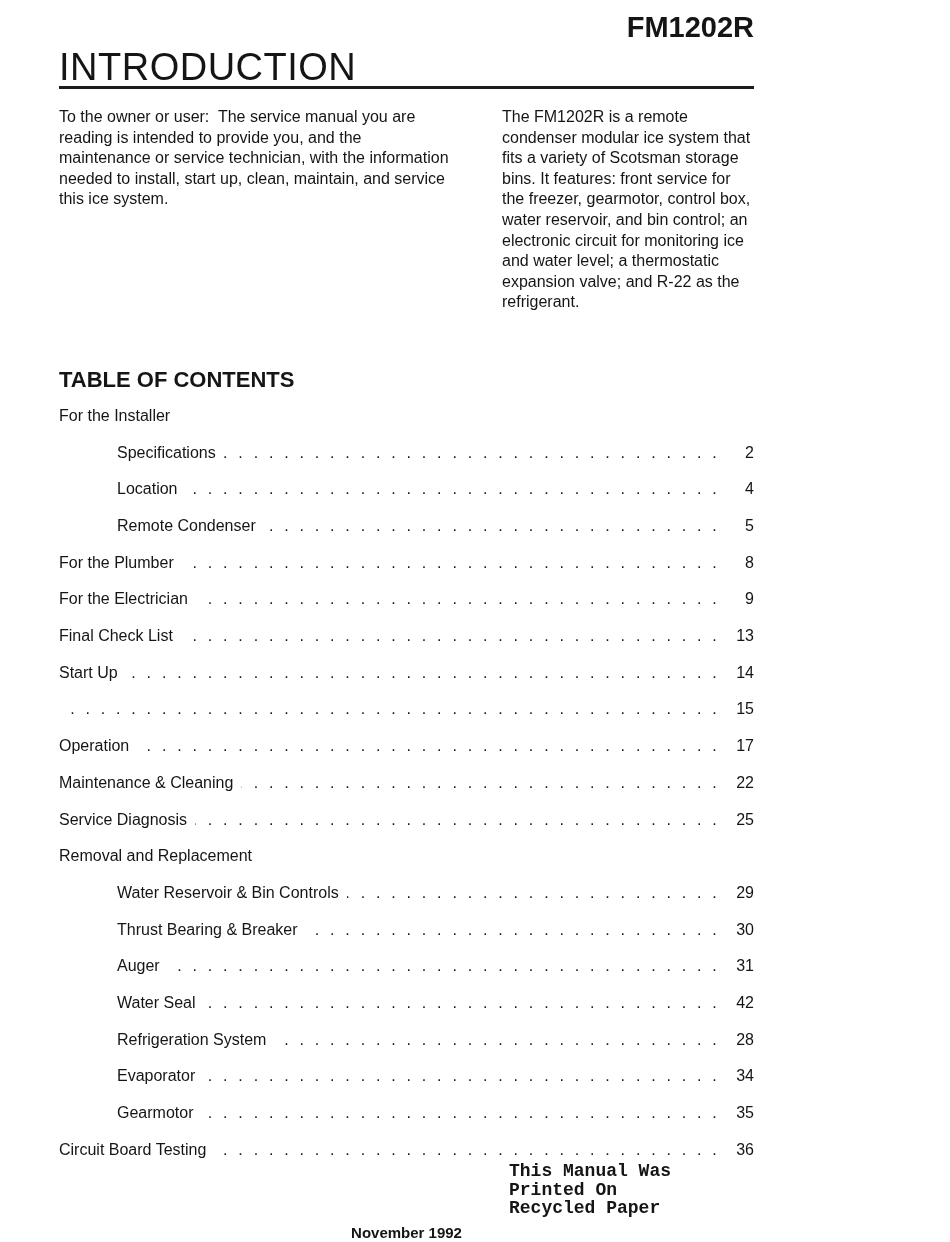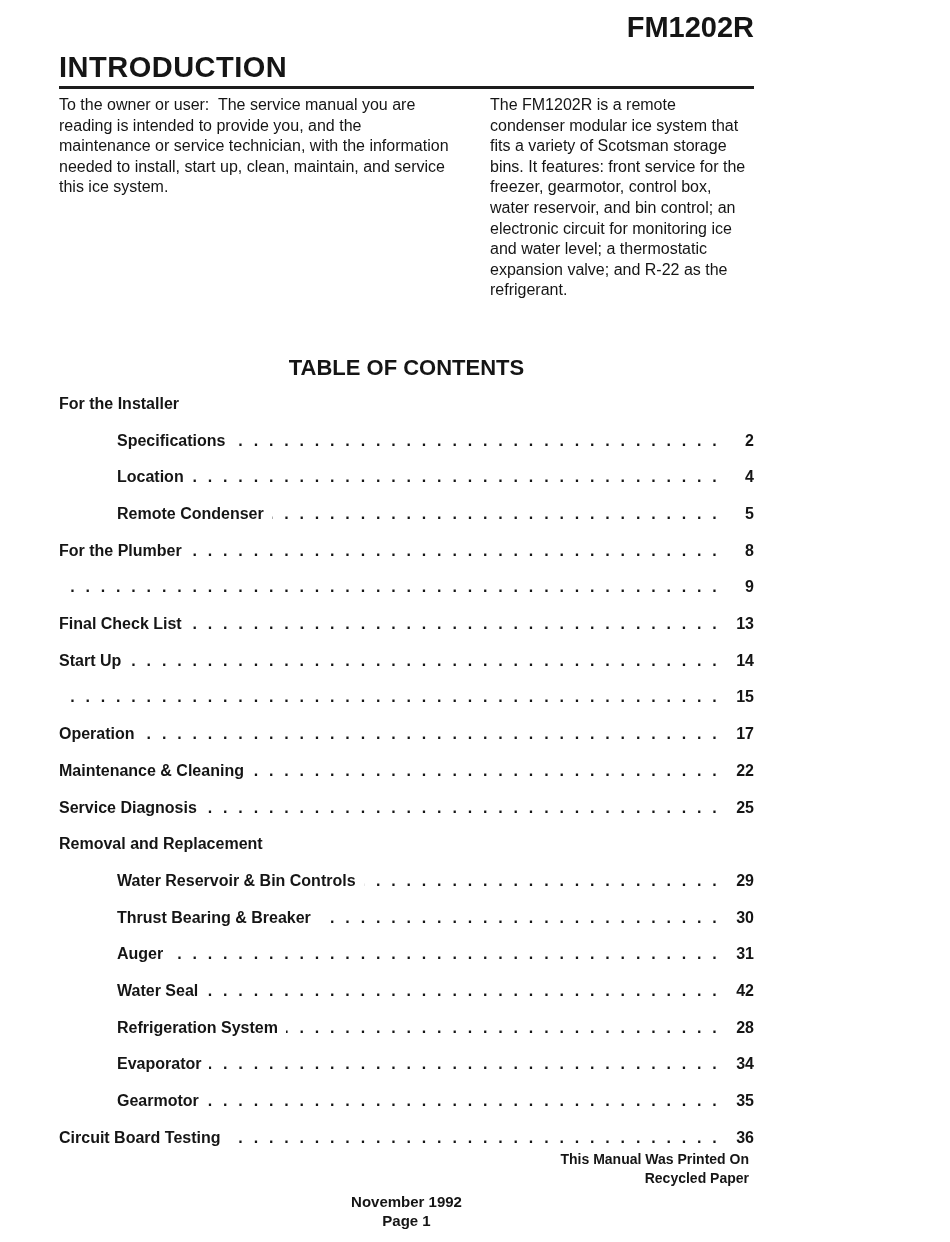--- a/index.html
+++ b/index.html
@@ -21,62 +21,61 @@
   
   .model {
     text-align: right;
     font-size: 29px;
     font-weight: bold;
     line-height: 30px;
     letter-spacing: 0px;
   }
   .page-title {
     margin: 8px 0 0 0;
-    font-size: 29px;
-    font-weight: bold;
+    font-size: 38px;
+    font-weight: normal;
     line-height: 34px;
     letter-spacing: 0.5px;
   }
   .title-rule {
     border: 0;
     border-top: 3px solid #1c1c1c;
     margin: 2px 0 0 0;
   }
   
   .intro-cols {
     display: flex;
-    gap: 33px;
-    margin-top: 6px;
+    gap: 45px;
+    margin-top: 18px;
   }
   .intro-cols p {
     margin: 0;
     font-size: 16px;
     line-height: 20.6px;
     white-space: pre-wrap;
   }
   .intro-cols p.col-left  { width: 398px; flex: 0 0 auto; }
   .intro-cols p.col-right { flex: 1 1 auto; }
   
   .toc-title {
     margin: 54px 0 0 0;
-    text-align: center;
+    text-align: left;
     font-size: 22px;
     font-weight: bold;
     line-height: 26px;
   }
   .toc {
     margin-top: 5px;
   }
   .toc-row {
     display: flex;
     align-items: baseline;
     font-size: 16px;
     line-height: 36.7px;
     height: 36.7px;
-    font-weight: bold;
   }
   .toc-row.indent { padding-left: 58px; }
   .toc-label { flex: 0 0 auto; white-space: pre; }
   .toc-dots {
     flex: 1 1 auto;
     min-width: 0;
     overflow: hidden;
     white-space: nowrap;
     direction: rtl;
     letter-spacing: 3.2px;
@@ -92,24 +91,25 @@
     margin: 5px 0 0 0;
     max-width: 845px;
     font-size: 17px;
     font-weight: bold;
     font-style: italic;
     line-height: 22.5px;
   }
   .recycled {
     width: 240px;
     margin: -6px 5px 0 auto;
-    text-align: right;
-    font-size: 14px;
+    text-align: left;
+    font-size: 18px;
     font-weight: bold;
     line-height: 18.5px;
+    font-family: Liberation Mono, monospace;
   }
   .pagefoot {
     margin-top: 5px;
     text-align: center;
     font-size: 15px;
     font-weight: bold;
     line-height: 19px;
   }
 </style>
 </head>
@@ -148,20 +148,21 @@
         <span class="toc-label">Remote Condenser</span>
         <span class="toc-dots" aria-hidden="true">. . . . . . . . . . . . . . . . . . . . . . . . . . . . . . . . . . . . . . . . . . . . . . . . . . . . . . . . . . . . . . . . . . . . . . . . . . . . . . . . . . . . . . . . . .</span>
         <span class="toc-page">5</span>
       </div>
       <div class="toc-row">
         <span class="toc-label">For the Plumber</span>
         <span class="toc-dots" aria-hidden="true">. . . . . . . . . . . . . . . . . . . . . . . . . . . . . . . . . . . . . . . . . . . . . . . . . . . . . . . . . . . . . . . . . . . . . . . . . . . . . . . . . . . . . . . . . .</span>
         <span class="toc-page">8</span>
       </div>
       <div class="toc-row">
+        <span class="toc-label">For the Electrician</span>
         <span class="toc-dots" aria-hidden="true">. . . . . . . . . . . . . . . . . . . . . . . . . . . . . . . . . . . . . . . . . . . . . . . . . . . . . . . . . . . . . . . . . . . . . . . . . . . . . . . . . . . . . . . . . .</span>
         <span class="toc-page">9</span>
       </div>
       <div class="toc-row">
         <span class="toc-label">Final Check List</span>
         <span class="toc-dots" aria-hidden="true">. . . . . . . . . . . . . . . . . . . . . . . . . . . . . . . . . . . . . . . . . . . . . . . . . . . . . . . . . . . . . . . . . . . . . . . . . . . . . . . . . . . . . . . . . .</span>
         <span class="toc-page">13</span>
       </div>
       <div class="toc-row">
         <span class="toc-label">Start Up</span>

